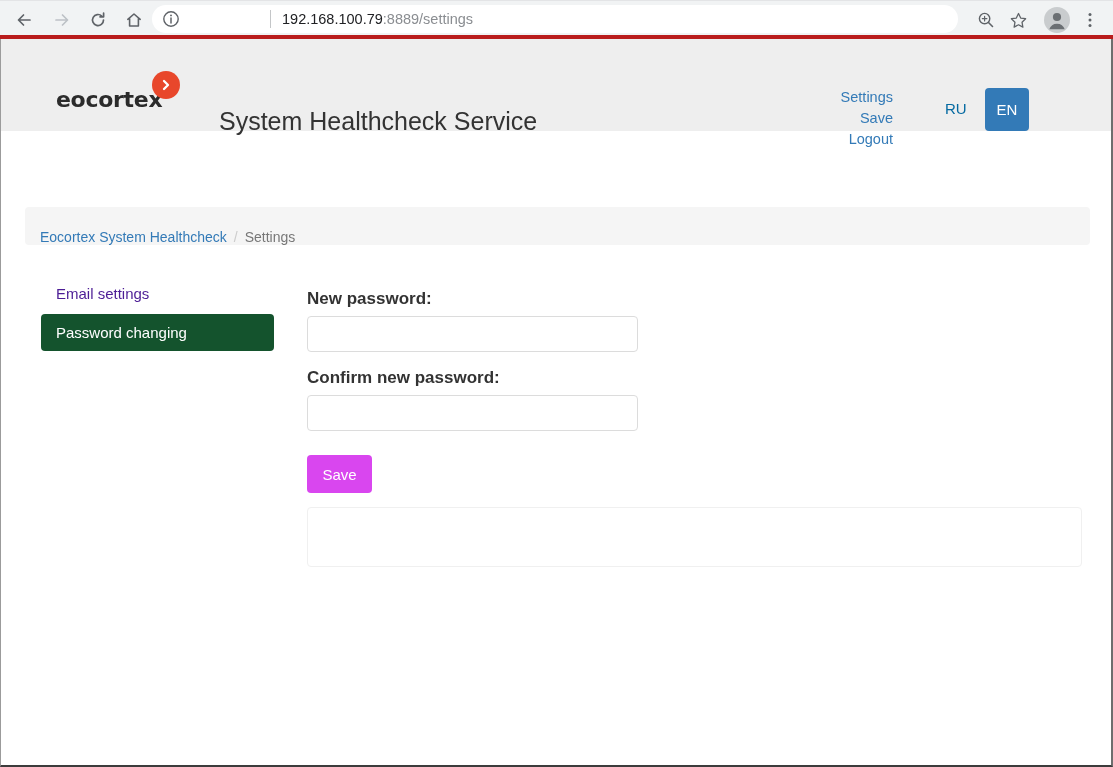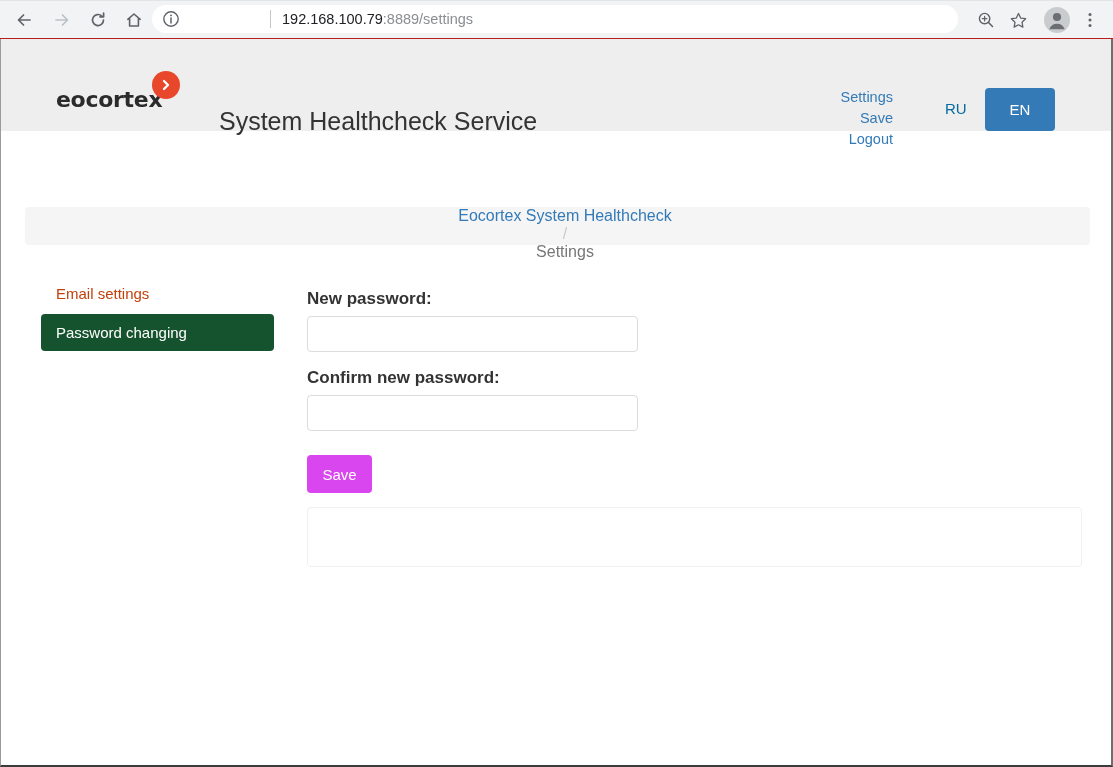--- a/index.html
+++ b/index.html
@@ -9,21 +9,21 @@
     background: #ffffff;
     font-family: "Liberation Sans", sans-serif;
     overflow: hidden;
   }
 
   
   #browser-chrome {
     position: absolute; left: 0; top: 0;
     width: 1113px; height: 39px;
     background: #f1f3f4;
-    border-bottom: 1px solid #b91c1c;
+    border-bottom: 4px solid #b91c1c;
   }
   #chrome-topstrip {
     position: absolute; left: 0; top: 0; width: 1113px; height: 3px;
     background: #f1f3f4; border-top: 1px solid #e3e4e6;
   }
   .nav-btn {
     position: absolute; top: 8px;
     width: 24px; height: 24px;
     display: flex; align-items: center; justify-content: center;
   }
@@ -110,57 +110,56 @@
   #header-links a {
     display: block;
     font-size: 14.5px; color: #337ab7; text-decoration: none;
   }
   #lang-ru {
     position: absolute; left: 944px; top: 61px;
     font-size: 15px; color: #0369a1; text-decoration: none;
   }
   #lang-en {
     position: absolute; left: 984px; top: 49px;
-    width: 70px; height: 43px;
+    width: 44px; height: 43px;
     background: #337ab7; color: #ffffff;
     border: none; border-radius: 4px;
     font-family: "Liberation Sans", sans-serif;
     font-size: 15px;
     display: flex; align-items: center; justify-content: center;
     cursor: pointer;
   }
 
   
   #breadcrumb {
     position: absolute; left: 24px; top: 168px;
     width: 1065px; height: 38px;
     background: #f5f5f5; border-radius: 4px;
-    display: flex; align-items: center;
+    display: flex; align-items: flex-end;
     padding-left: 15px;
-    font-size: 16px;
-    flex-direction: column;
+    font-size: 14px;
   }
   #breadcrumb a { color: #337ab7; text-decoration: none; }
   #breadcrumb .sep { color: #cccccc; margin: 0 7px; }
   #breadcrumb .current { color: #777777; }
 
   
   #sidebar {
     position: absolute; left: 40px; top: 236px;
     width: 233px;
   }
   .side-item {
     display: block;
     font-size: 15px;
     padding: 10px 15px;
     border-radius: 4px;
     text-decoration: none;
     margin-bottom: 2px;
   }
-  .side-item.link   { color: #c2410c; }
+  .side-item.link   { color: #4c1d95; }
   .side-item.active { background: #14532d; color: #ffffff; }
 
   
   #form-area {
     position: absolute; left: 306px; top: 250px;
     width: 775px;
   }
   .field-label {
     font-size: 17px; font-weight: bold; color: #333333;
     margin-bottom: 7px;

